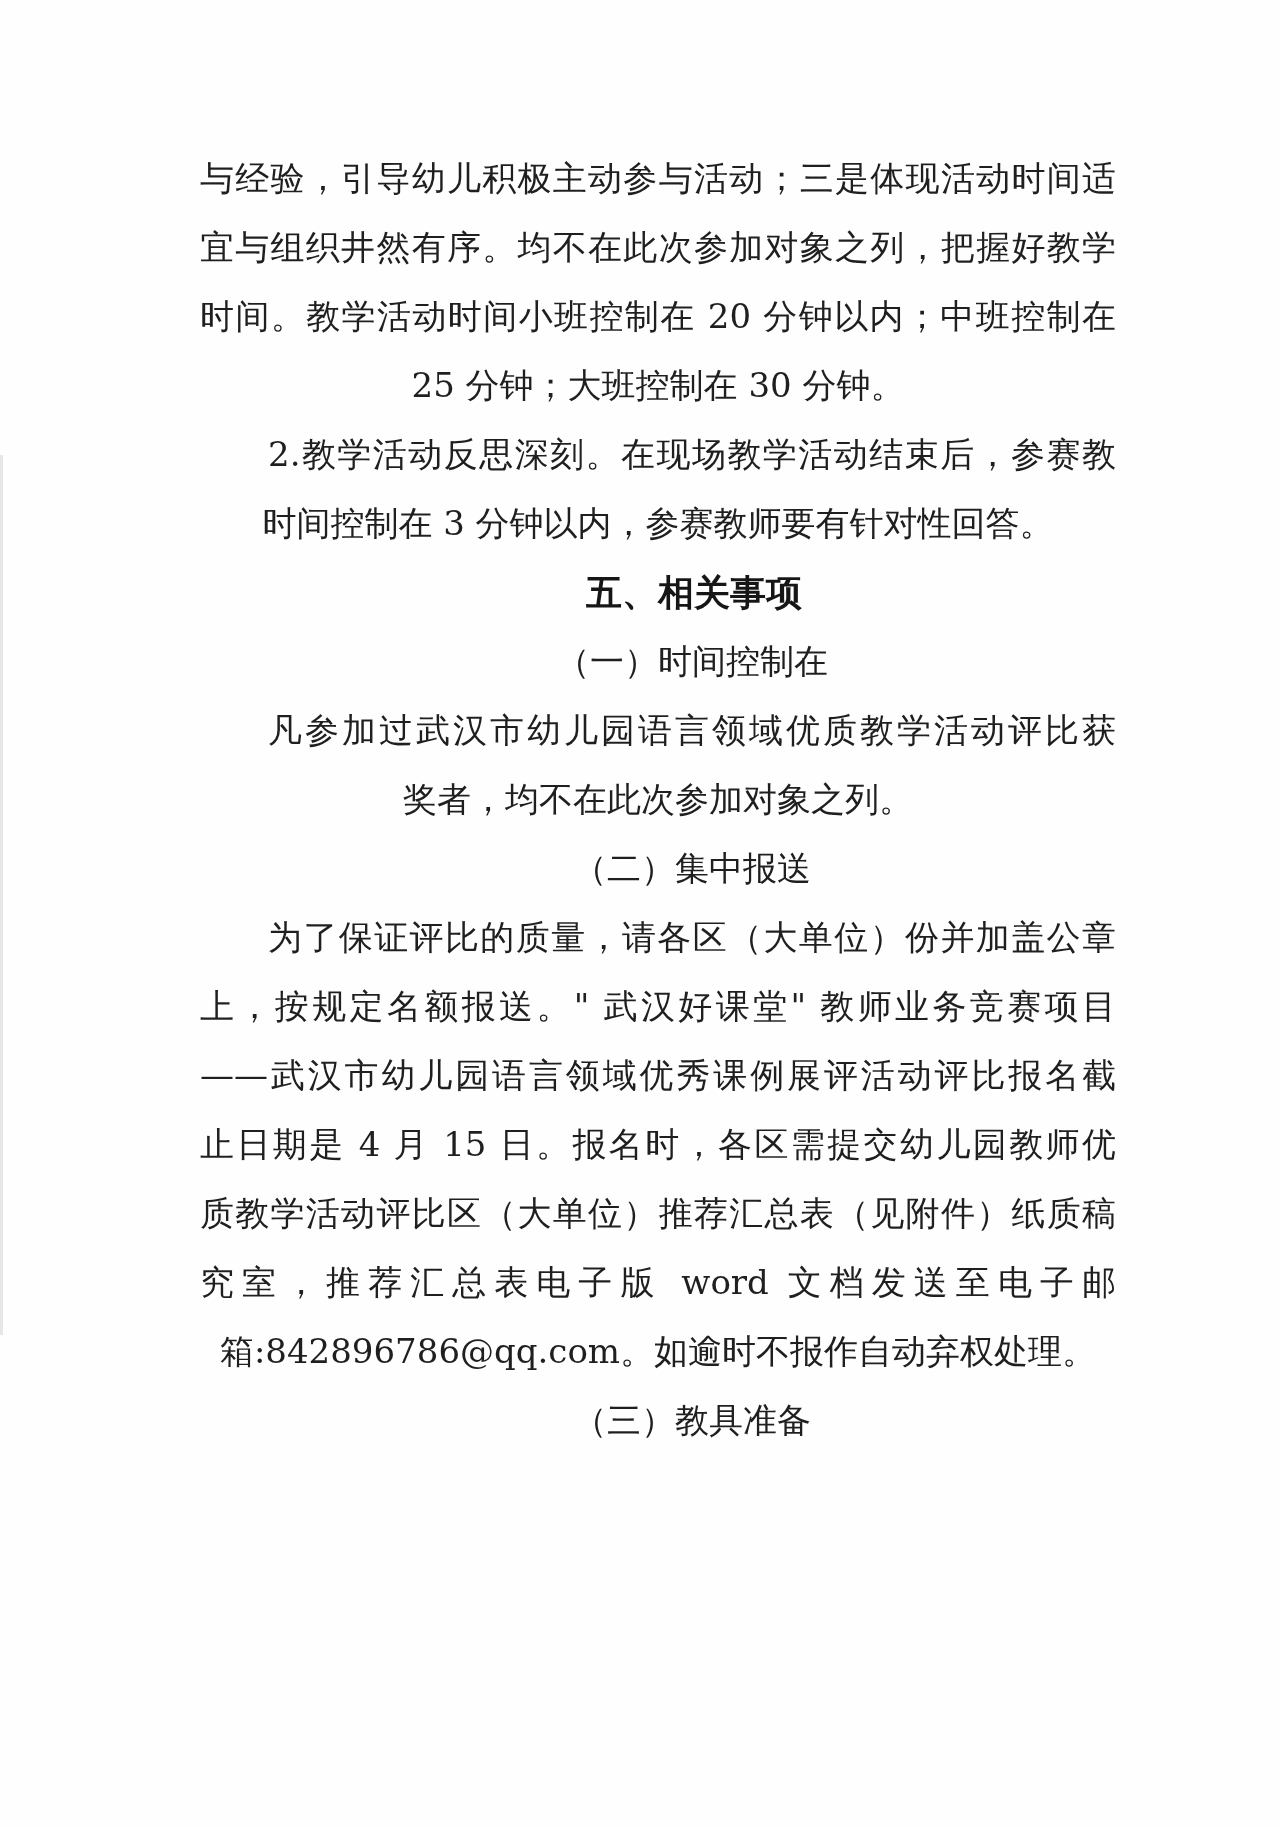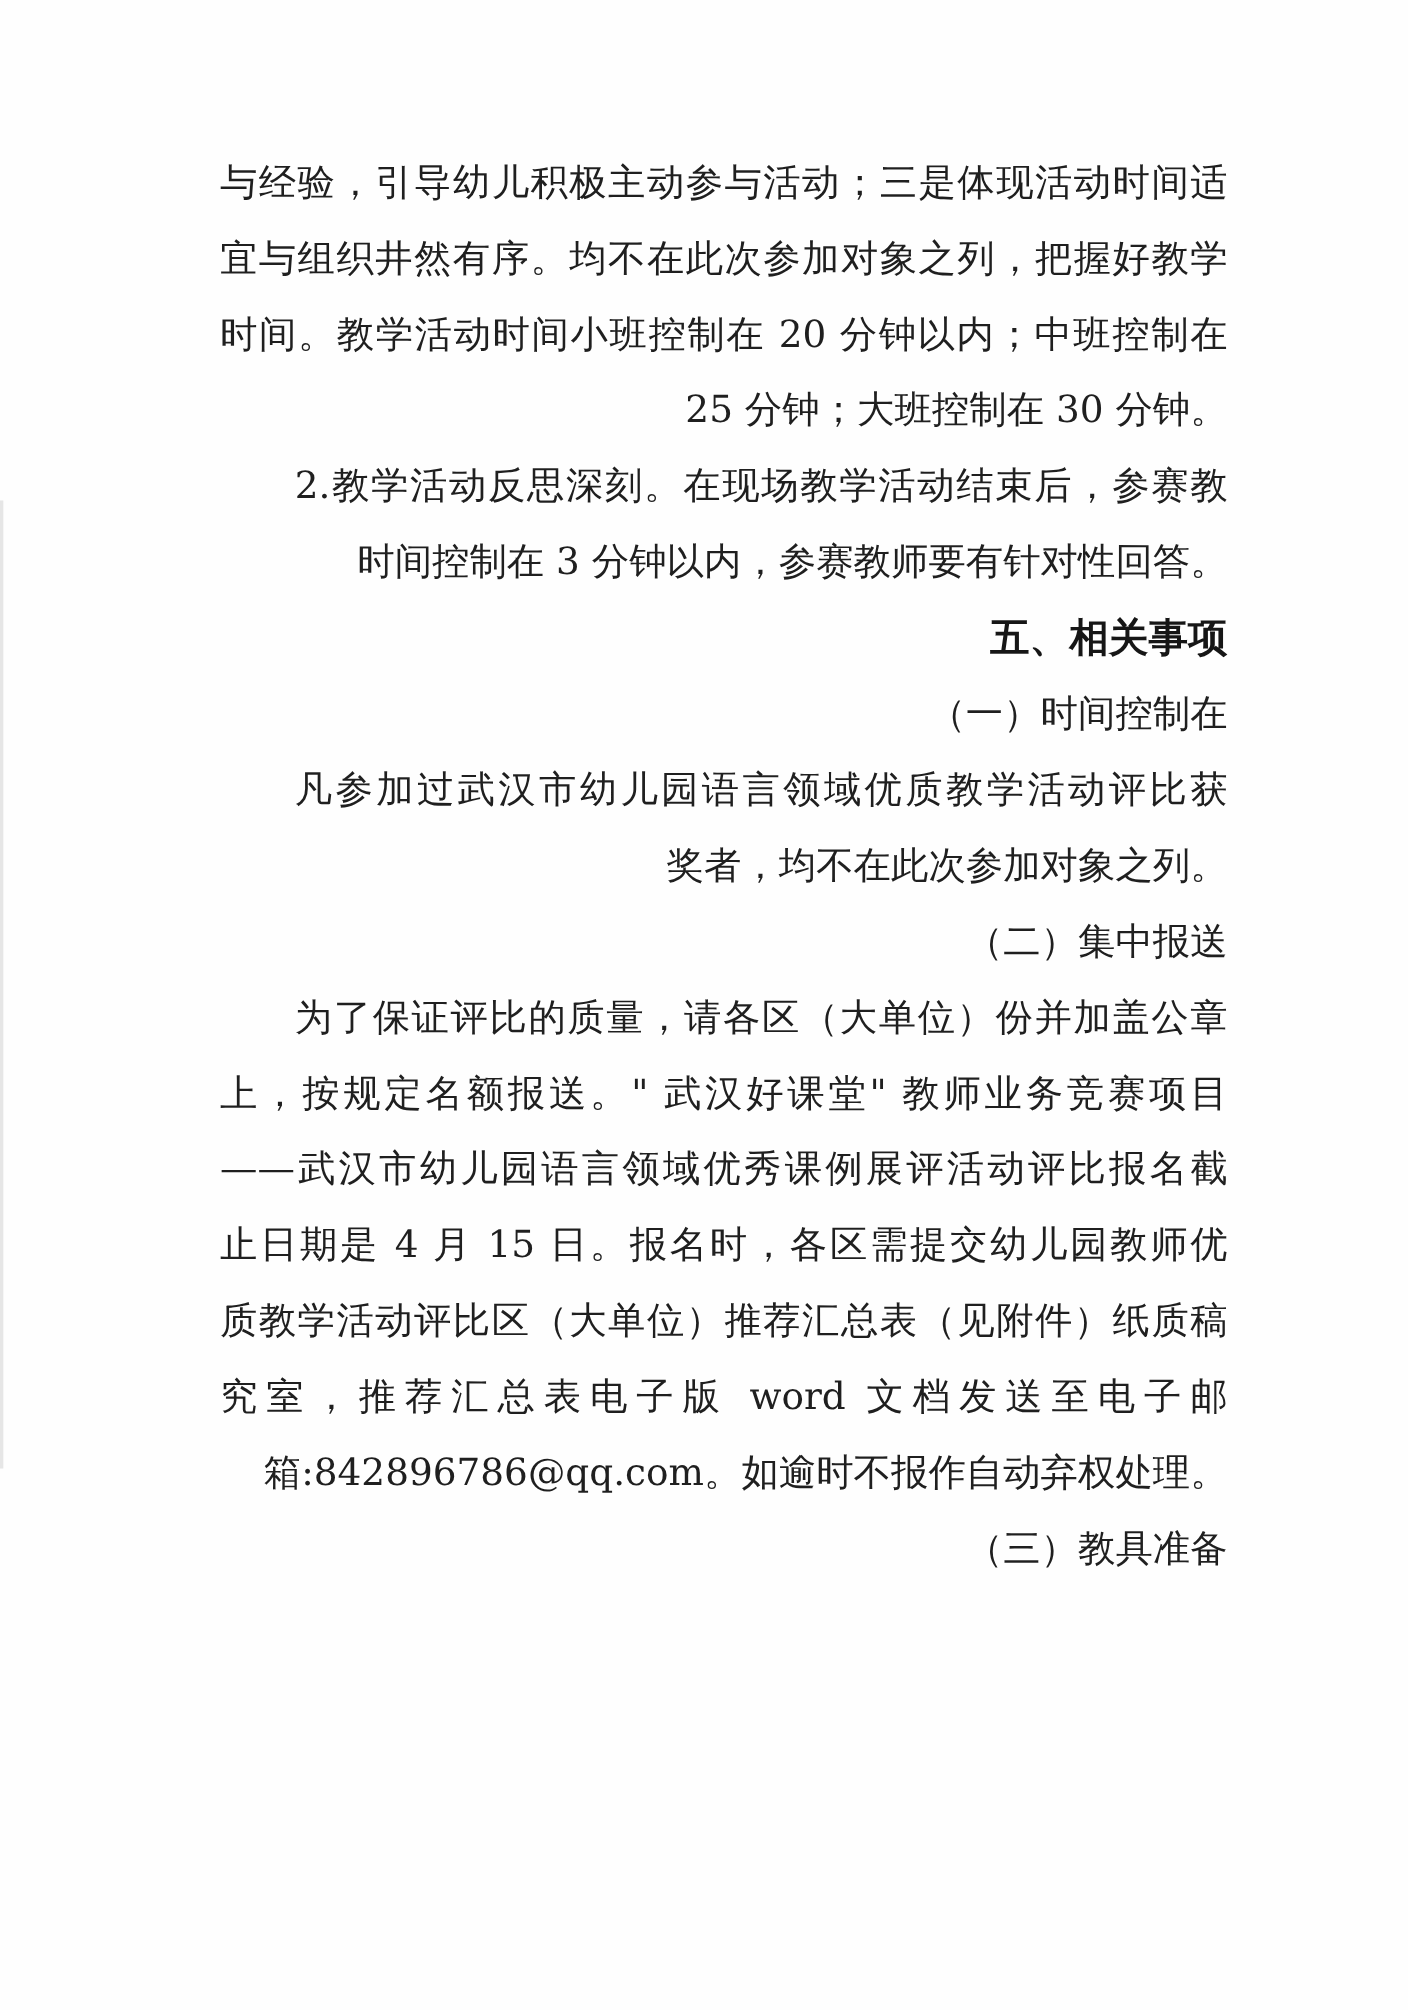--- a/index.html
+++ b/index.html
@@ -22,42 +22,42 @@
     left: 0;
     top: 455px;
     width: 3px;
     height: 880px;
     background: #dcdcdc;
     opacity: 0.7;
   }
   .text-block {
     position: absolute;
     left: 200px;
-    top: 132px;
+    top: 144px;
     width: 916px;
     font-size: 34px;
     line-height: 69px;
   }
   .ln {
     height: 69px;
     line-height: 69px;
-    text-align: right;
+    text-align: center;
   }
   
   .j {
     text-align: justify;
     text-align-last: justify;
   }
   
   .in {
     text-indent: 2em;
   }
   
   .hd {
-    font-family: Liberation Serif, serif;
+    font-family: Liberation Sans, sans-serif;
     font-weight: bold;
     font-size: 36px;
     color: #161616;
   }
 </style>
 </head>
 <body>
 
 <div class="page">
   <div class="scan-edge"></div>

